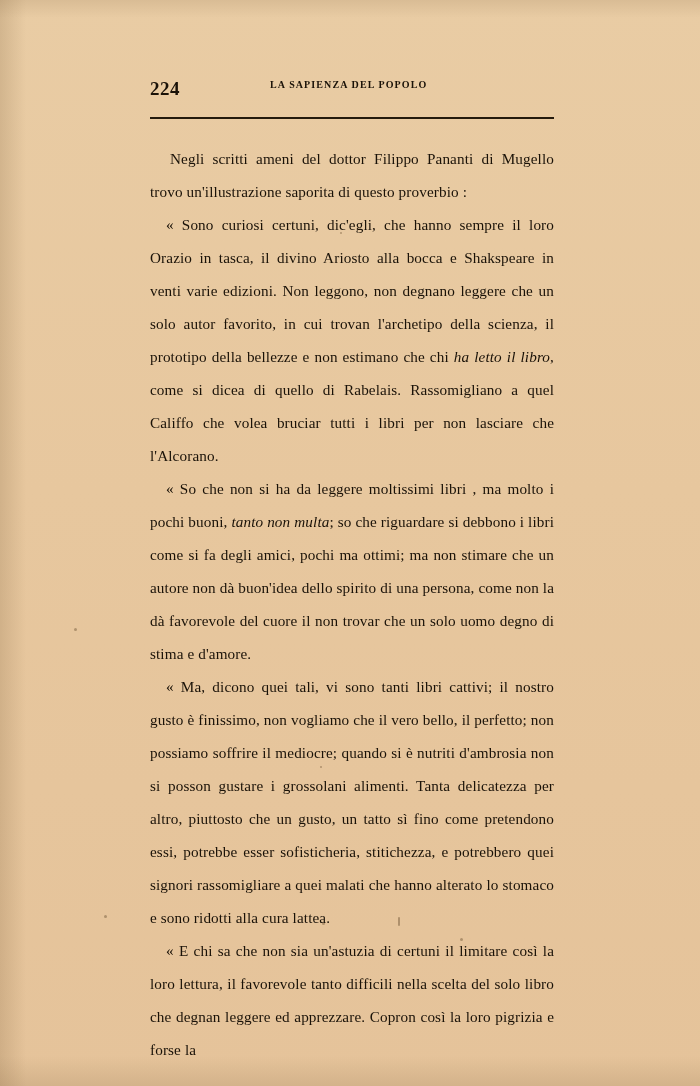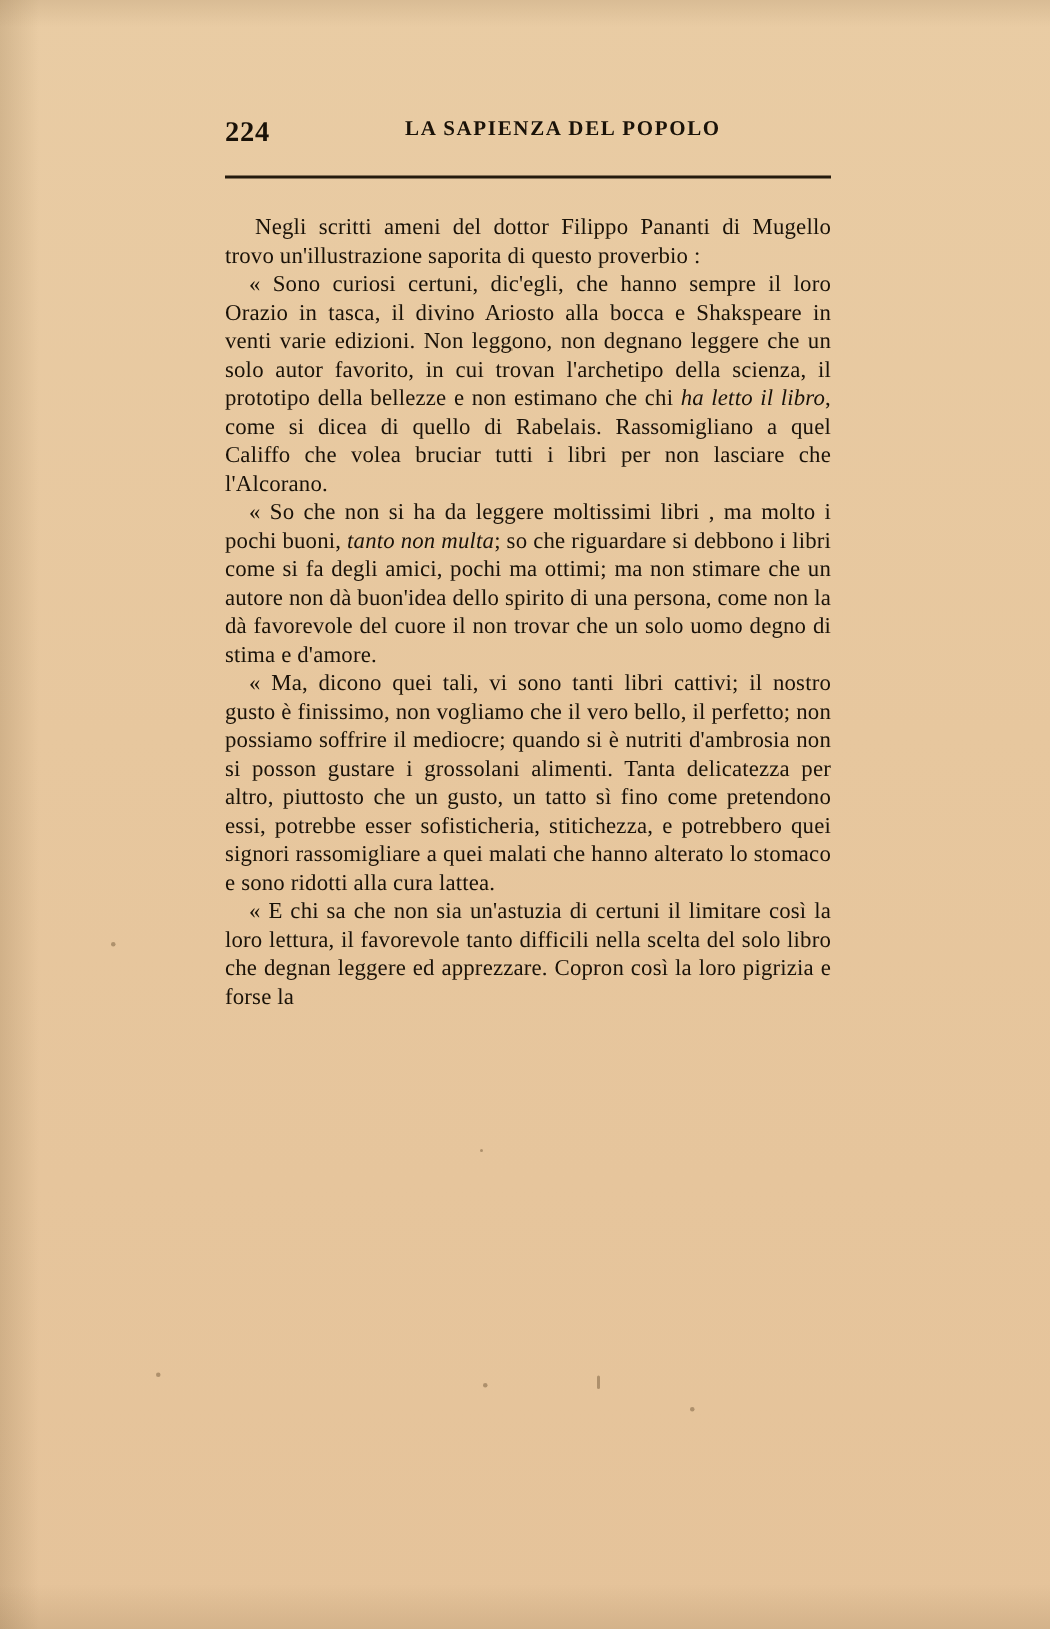--- a/index.html
+++ b/index.html
@@ -35,41 +35,41 @@
     left: 0;
     top: 0;
     font-size: 19px;
     font-weight: bold;
     letter-spacing: 0.5px;
   }
   .runtitle {
     position: absolute;
     left: 120px;
     top: 1px;
-    font-size: 14px;
+    font-size: 10px;
     font-weight: bold;
     letter-spacing: 1.1px;
   }
   .rule {
     margin-top: 17px;
     border-top: 2.2px solid #241a0d;
     width: 100%;
   }
   .chapter-title {
     margin-top: 26px;
     text-align: center;
     font-size: 13px;
     font-weight: bold;
     letter-spacing: 1.0px;
     padding-left: 14px;
   }
   .body-text {
     margin-top: 23px;
     font-size: 15.2px;
-    line-height: 19px;
+    line-height: 33px;
     text-align: justify;
     text-justify: inter-word;
     letter-spacing: 0.12px;
   }
   .body-text p {
     margin: 0;
     text-indent: 20px;
   }
   .body-text p.q {
     text-indent: 16px;

